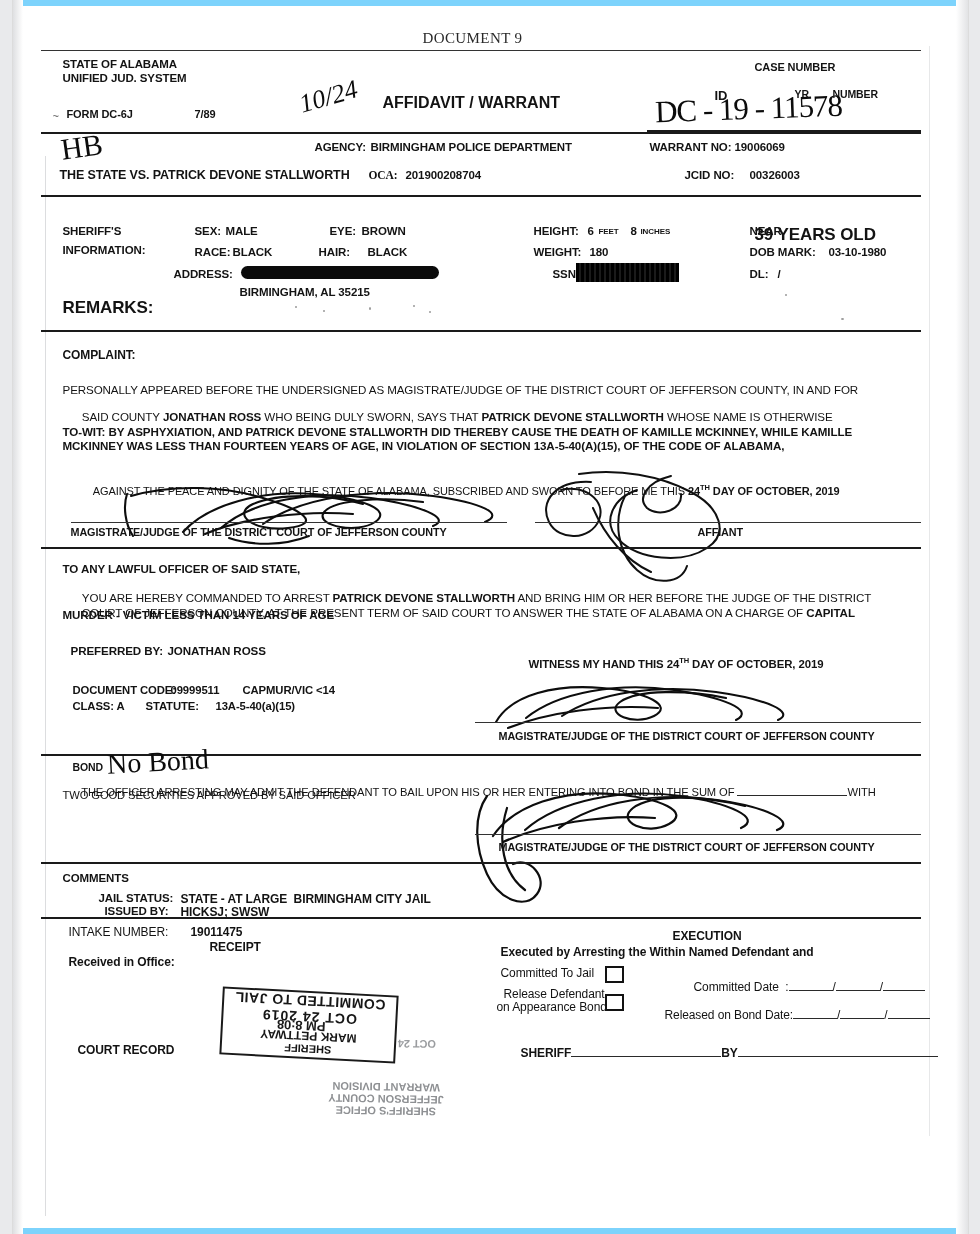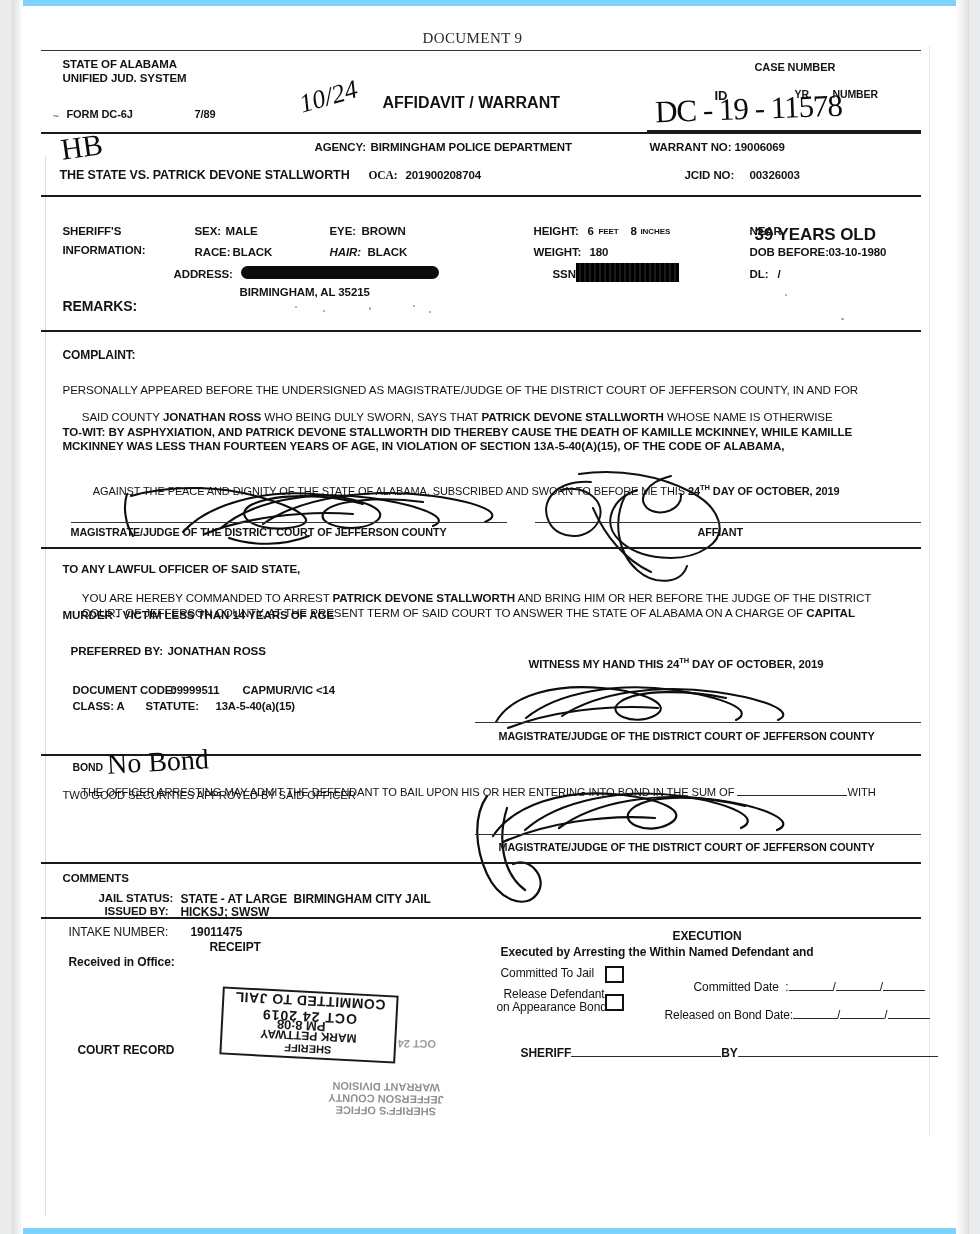--- a/index.html
+++ b/index.html
@@ -160,44 +160,44 @@
     <div class="abs txt b" style="left:40px; top:219px; font-size:11.5px;">SHERIFF'S</div>
     <div class="abs txt b" style="left:40px; top:238px; font-size:11.5px;">INFORMATION:</div>
 
     <div class="abs txt b" style="left:172px; top:219px; font-size:11.5px;">SEX:</div>
     <div class="abs txt b" style="left:203px; top:219px; font-size:11.5px;">MALE</div>
     <div class="abs txt b" style="left:172px; top:240px; font-size:11.5px;">RACE:</div>
     <div class="abs txt b" style="left:210px; top:240px; font-size:11.5px;">BLACK</div>
 
     <div class="abs txt b" style="left:307px; top:219px; font-size:11.5px;">EYE:</div>
     <div class="abs txt b" style="left:339px; top:219px; font-size:11.5px;">BROWN</div>
-    <div class="abs txt b" style="left:307px; top:240px; font-size:11.5px;font-style:italic;">HAIR:</div>
+    <div class="abs txt b" style="left:296px; top:240px; font-size:11.5px;">HAIR:</div>
     <div class="abs txt b" style="left:345px; top:240px; font-size:11.5px;">BLACK</div>
 
     <div class="abs txt b" style="left:151px; top:262px; font-size:11.5px;">ADDRESS:</div>
     <div class="redact" style="left:218px; top:260px; width:198px; height:13px; border-radius:7px;"></div>
     <div class="abs txt b" style="left:217px; top:280px; font-size:11.5px;">BIRMINGHAM, AL 35215</div>
 
-    <div class="abs txt b" style="left:40px; top:292px; font-size:14px;">REMARKS:</div>
+    <div class="abs txt b" style="left:40px; top:292px; font-size:17px;">REMARKS:</div>
 
     <div class="abs txt b" style="left:511px; top:219px; font-size:11.5px;">HEIGHT:</div>
     <div class="abs txt b" style="left:565px; top:219px; font-size:11.5px;">6</div>
     <div class="abs txt b" style="left:576px; top:221px; font-size:8px;">FEET</div>
     <div class="abs txt b" style="left:608px; top:219px; font-size:11.5px;">8</div>
     <div class="abs txt b" style="left:618px; top:221px; font-size:8px;">INCHES</div>
 
     <div class="abs txt b" style="left:511px; top:240px; font-size:11.5px;">WEIGHT:</div>
     <div class="abs txt b" style="left:567px; top:240px; font-size:11.5px;">180</div>
 
     <div class="abs txt b" style="left:530px; top:262px; font-size:11.5px;">SSN</div>
     <div class="redact noisy" style="left:553px; top:257px; width:103px; height:19px;"></div>
 
     <div class="abs txt b" style="left:727px; top:219px; font-size:11.5px;">NEAR</div>
     <div class="abs txt b" style="left:732px; top:219px; font-size:17px;">39 YEARS OLD</div>
-    <div class="abs txt b" style="left:727px; top:240px; font-size:11.5px;">DOB BEFORE:</div>
+    <div class="abs txt b" style="left:727px; top:240px; font-size:11.5px;">DOB MARK:</div>
     <div class="abs txt b" style="left:806px; top:240px; font-size:11.5px;">03-10-1980</div>
     <div class="abs txt b" style="left:727px; top:262px; font-size:11.5px;">DL:</div>
     <div class="abs txt b" style="left:755px; top:262px; font-size:11.5px;">/</div>
 
     <div class="speck" style="left:272px; top:300px; width:2px; height:2px;"></div>
     <div class="speck" style="left:300px; top:304px; width:2px; height:2px;"></div>
     <div class="speck" style="left:346px; top:301px; width:2px; height:3px;"></div>
     <div class="speck" style="left:390px; top:299px; width:2px; height:2px;"></div>
     <div class="speck" style="left:406px; top:305px; width:2px; height:2px;"></div>
     <div class="speck" style="left:762px; top:288px; width:2px; height:2px;"></div>

